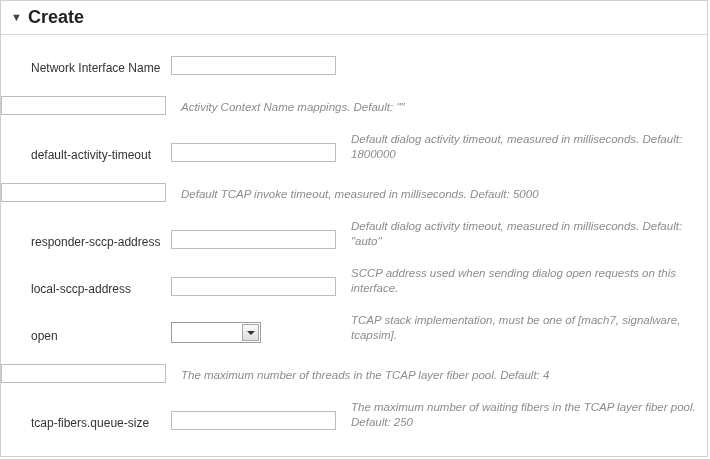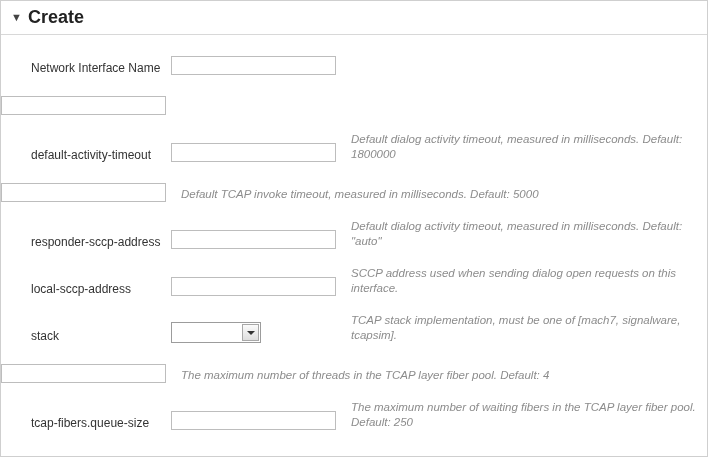--- a/index.html
+++ b/index.html
@@ -147,20 +147,21 @@
       <div class="field">
         <input class="text" type="text" value="" style="">
       </div>
       <div class="hint"></div>
     </div>
 
     <div class="form-row">
       <div class="field">
         <input class="text" type="text" value="" style="">
       </div>
+      <div class="hint">Activity Context Name mappings. Default: ""</div>
     </div>
 
     <div class="form-row">
       <div class="label">default-activity-timeout</div>
       <div class="field">
         <input class="text" type="text" value="" style="">
       </div>
       <div class="hint">Default dialog activity timeout, measured in milliseconds. Default: 1800000</div>
     </div>
 
@@ -181,21 +182,21 @@
 
     <div class="form-row">
       <div class="label">local-sccp-address</div>
       <div class="field">
         <input class="text" type="text" value="" style="">
       </div>
       <div class="hint">SCCP address used when sending dialog open requests on this interface.</div>
     </div>
 
     <div class="form-row">
-      <div class="label">stack</div>
+      <div class="label">open</div>
       <div class="field">
         <div class="select-wrap">
           <span class="select-value"></span>
           <span class="select-arrow">
               <span class="caret"></span>
             </span>
         </div>
       </div>
       <div class="hint">TCAP stack implementation, must be one of [mach7, signalware, tcapsim].</div>
     </div>

